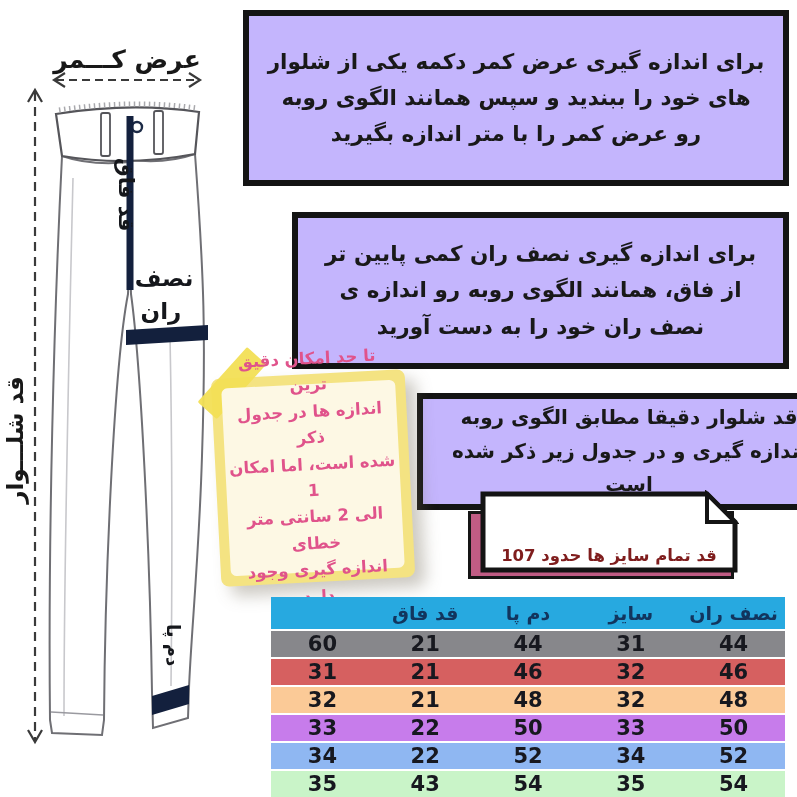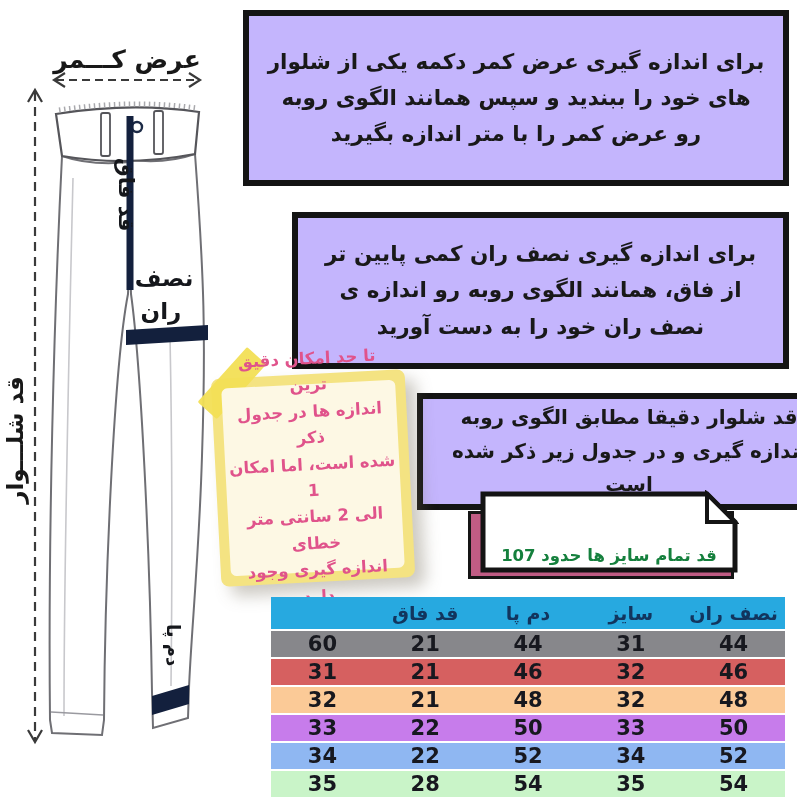--- a/index.html
+++ b/index.html
@@ -130,21 +130,21 @@
     </div>
   </div>
 </div>
 
 <div class="abs" id="pink-ribbon" style="background: rgb(192, 92, 132);"></div>
 <div class="abs" id="white-note">
   <svg width="260" height="84" viewBox="0 0 260 84">
     <path d="M4 4 H 228 L 256 32 V 80 H 4 Z" fill="#ffffff" stroke="#141414" stroke-width="5" stroke-linejoin="miter"></path>
     <path d="M228 4 L 256 32 H 228 Z" fill="#ffffff" stroke="#141414" stroke-width="4"></path>
   </svg>
-  <div id="white-note-text" style="color: #15803d; margin-top: 48px;">
+  <div id="white-note-text" style="color: #7f1d1d; margin-top: 48px;">
     <div>قد تمام سایز ها حدود 107</div>
   </div>
 </div>
 
 <div class="abs" id="size-table">
   <div class="thead" id="size-table-header" style="background: rgb(39, 169, 224); color: rgb(18, 53, 94);">
     <div>نصف ران</div>
     <div>سایز</div>
     <div>دم پا</div>
     <div>قد فاق</div>
@@ -182,17 +182,17 @@
         <div>52</div>
         <div>34</div>
         <div>52</div>
         <div>22</div>
         <div>34</div>
       </div>
       <div class="trow" style="background: rgb(201, 244, 200);">
         <div>54</div>
         <div>35</div>
         <div>54</div>
-        <div>28</div>
+        <div>43</div>
         <div>35</div>
       </div>
     </div>
 </div>
 
 </body></html>

